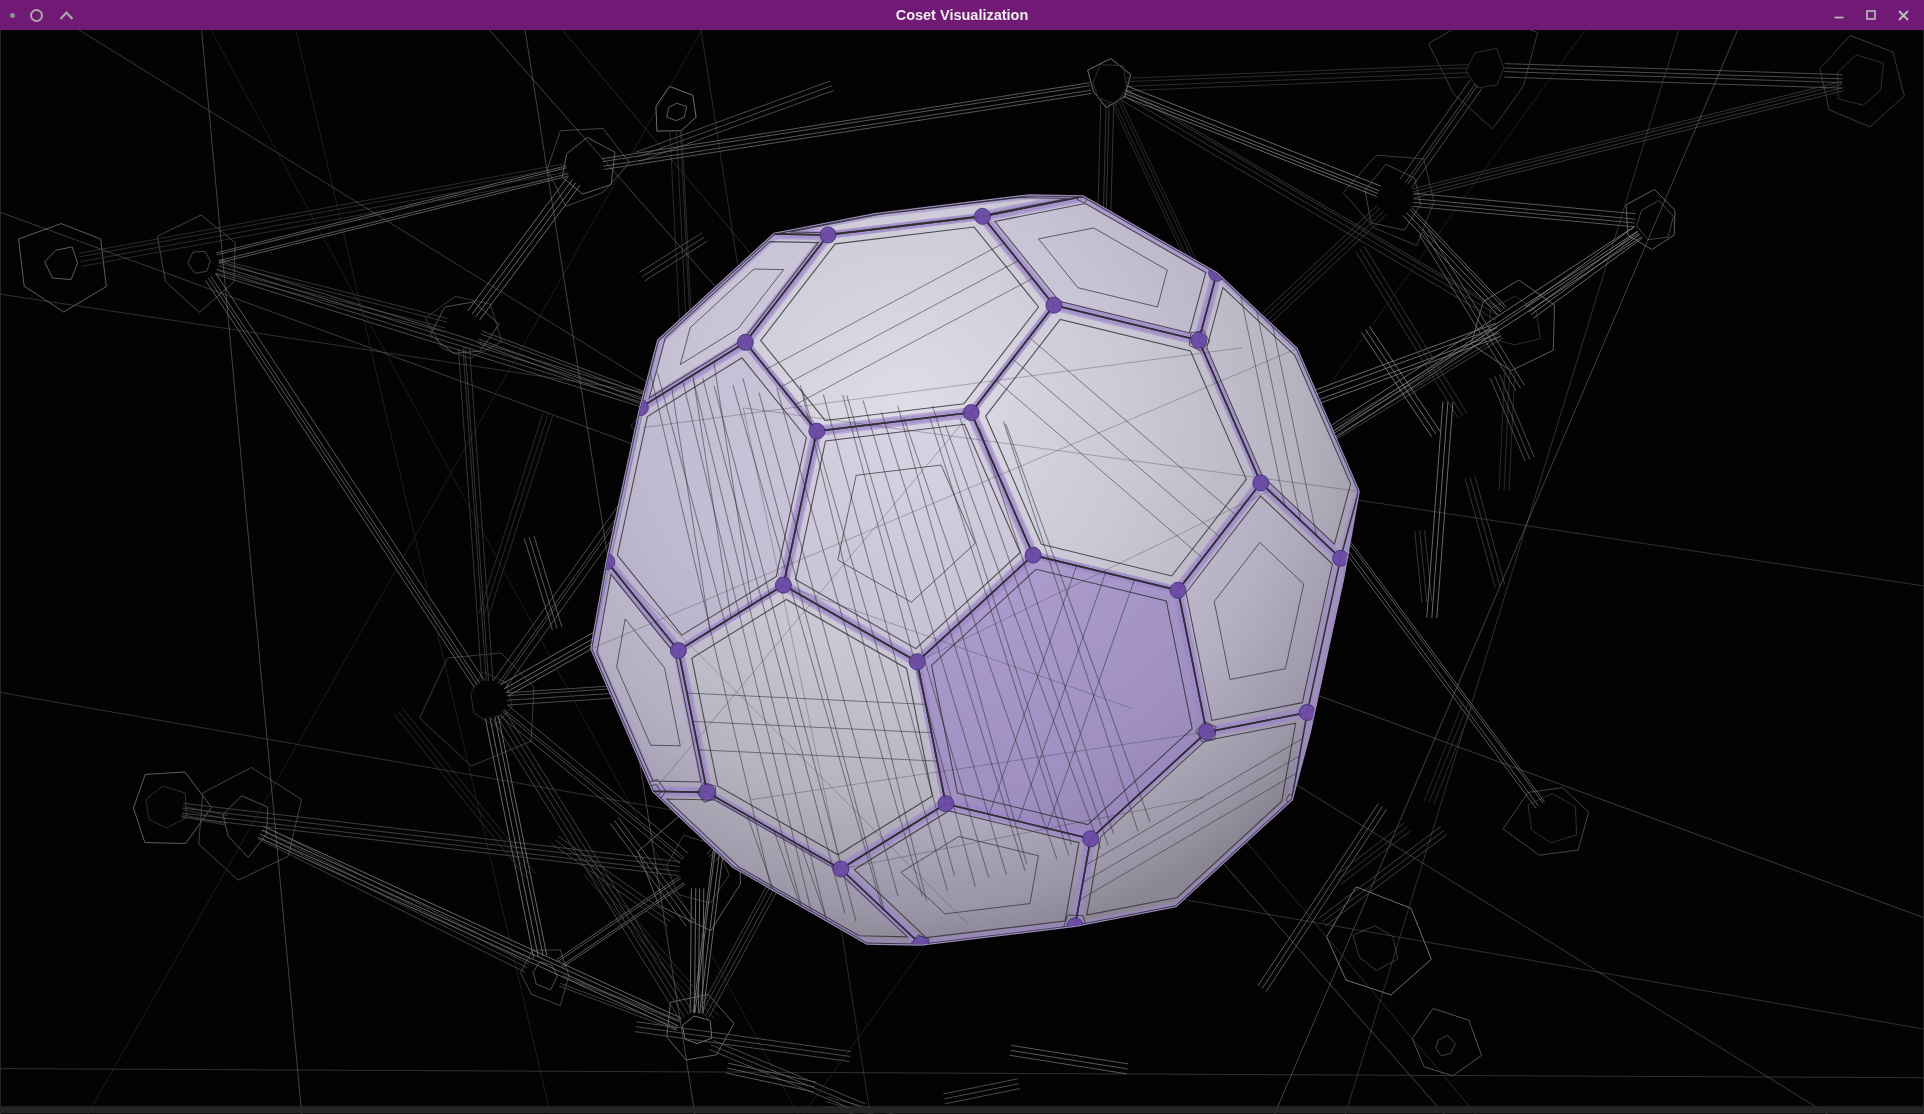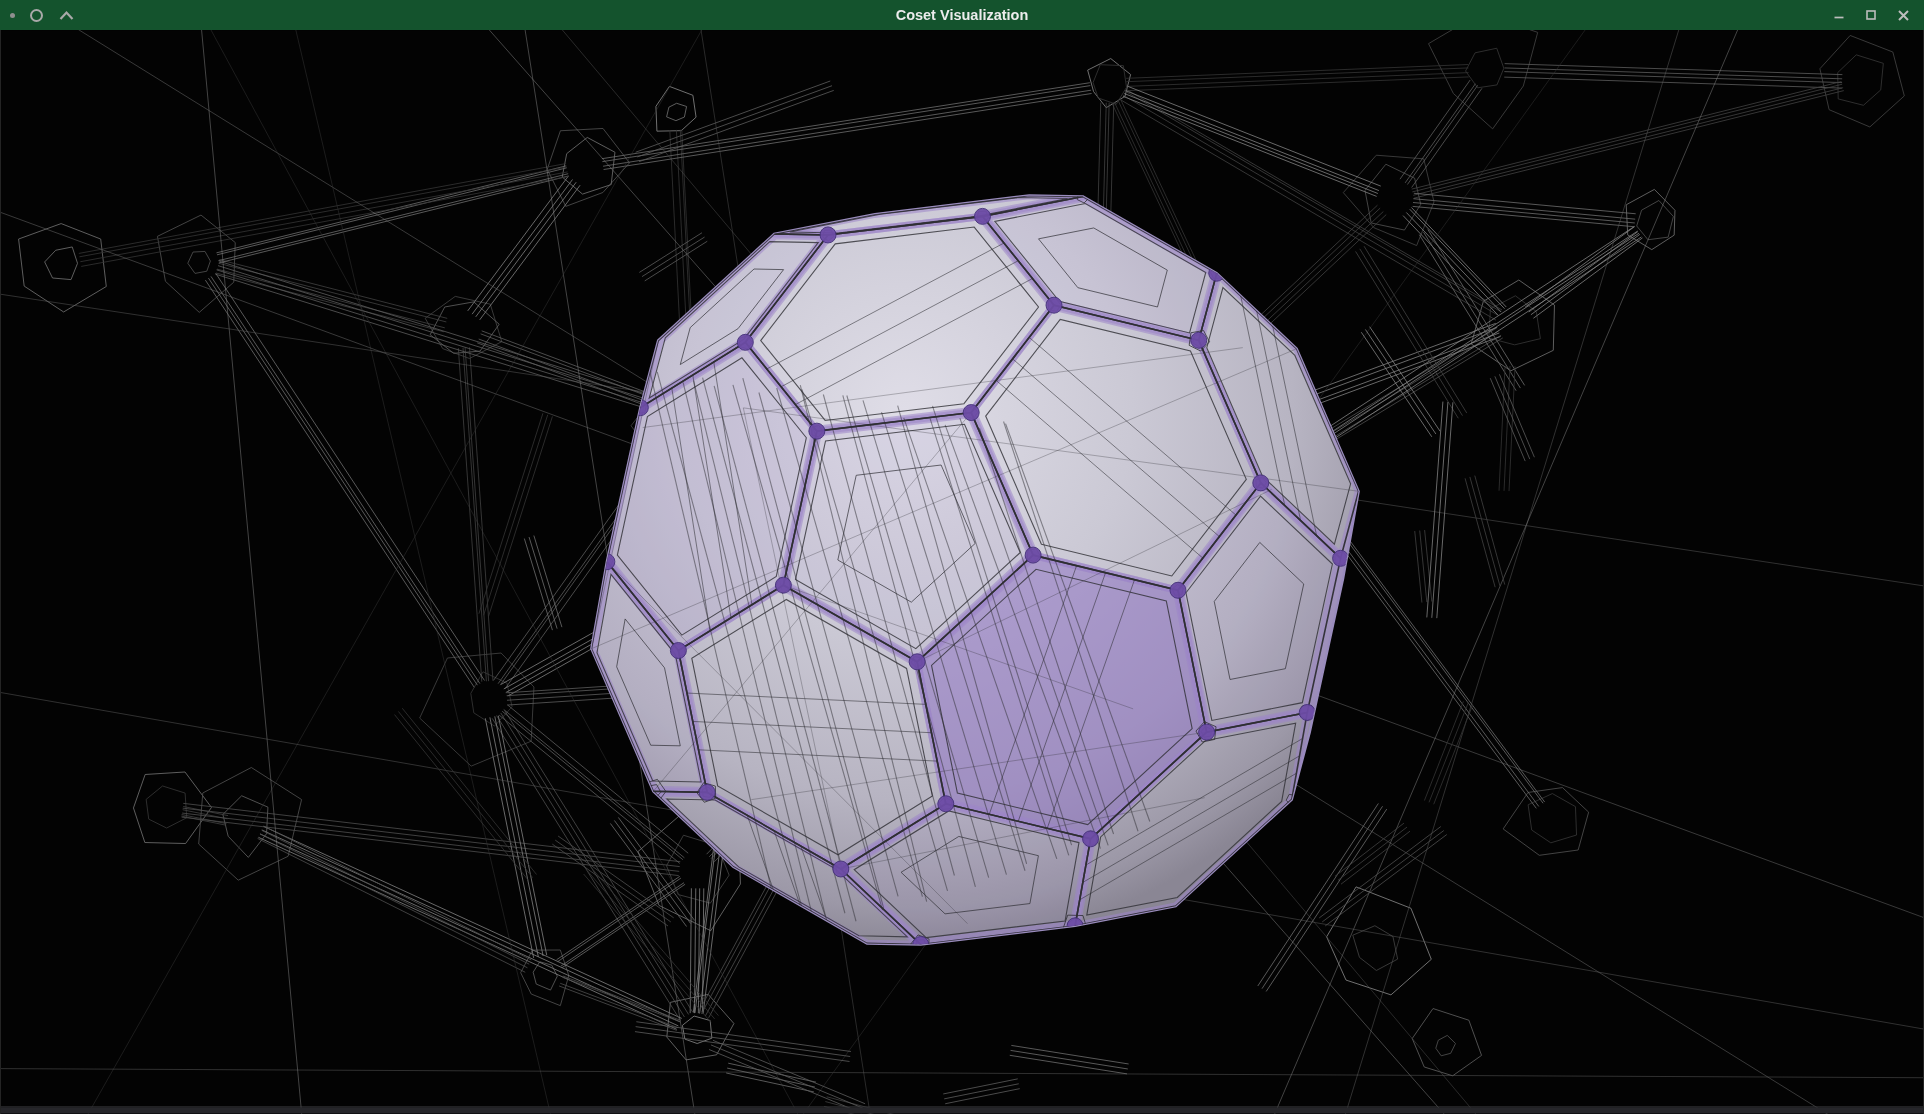--- a/index.html
+++ b/index.html
@@ -1,18 +1,18 @@
 <!DOCTYPE html>
 <html><head>
 <meta charset="utf-8">
 <style>
   html,body{margin:0;padding:0;background:#000;}
   body{width:1924px;height:1114px;overflow:hidden;font-family:"Liberation Sans",sans-serif;position:relative;}
   .titlebar{
-    position:absolute;top:0;left:0;width:100%;height:30px;background:#14532d;
+    position:absolute;top:0;left:0;width:100%;height:30px;background:#701a75;
     display:flex;align-items:center;z-index:5;
   }
   .tb-left{position:absolute;left:10px;top:0;height:30px;display:flex;align-items:center;gap:15px;}
   .tb-dot{width:5px;height:5px;border-radius:50%;background:#8f8f8f;}
   .tb-circle{width:13px;height:13px;border:2px solid #a9a9a9;border-radius:50%;box-sizing:border-box;}
   .tb-title{
     position:absolute;left:0;right:0;top:0;height:30px;line-height:30px;text-align:center;
     color:#ececec;font-size:14.5px;font-weight:bold;pointer-events:none;
   }
   .tb-right{position:absolute;right:12px;top:0;height:30px;display:flex;align-items:center;gap:14px;}

